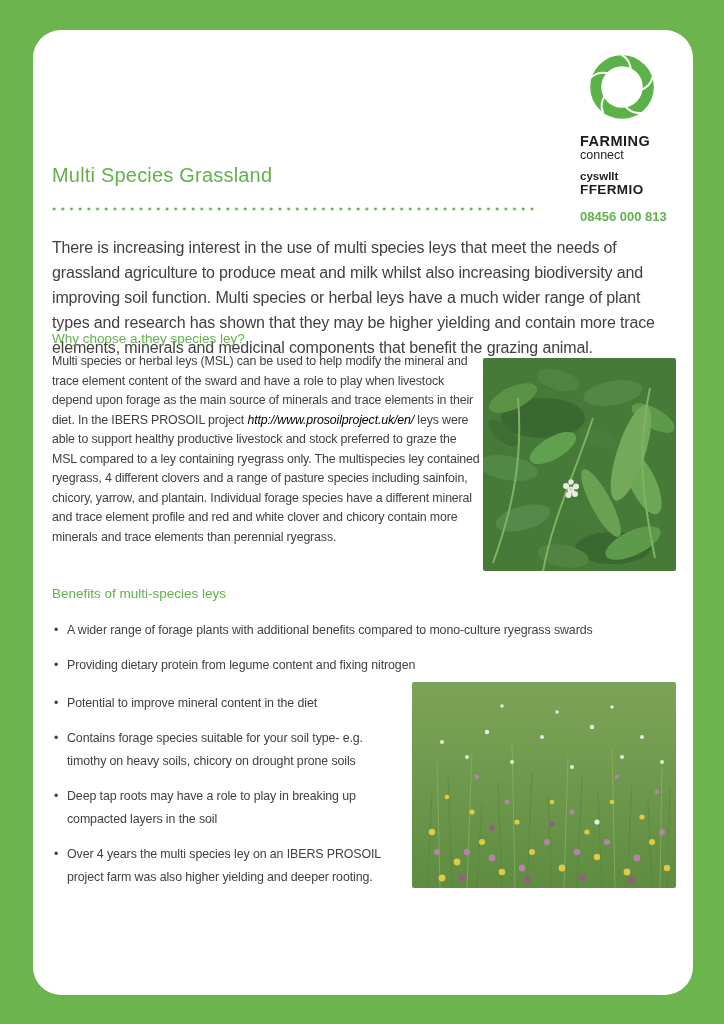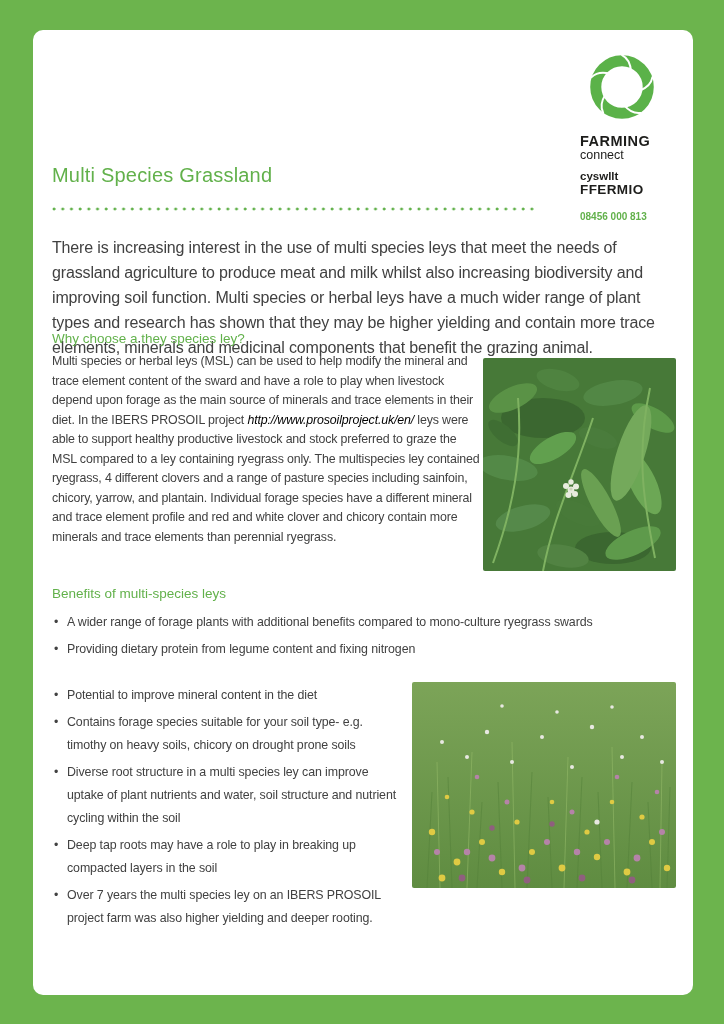--- a/index.html
+++ b/index.html
@@ -6,30 +6,30 @@
   body{
     width:724px;height:1024px;
     background:#6cb44d;
     font-family:"Liberation Sans",sans-serif;
     position:relative;
     -webkit-font-smoothing:antialiased;
   }
   .sheet{
     position:absolute;left:33px;top:30px;
     width:660px;height:965px;
-    background:#ffffff;border-radius:10px;
+    background:#ffffff;border-radius:28px;
   }
   
   .brand{position:absolute;top:16px;right:17px;width:96px;padding-left:3px;color:#1d1d1b}
   .swirl{display:block;margin:0 0 6px 1px;width:82px;height:82px}
   .brand-farming{font-size:14.5px;font-weight:bold;letter-spacing:.5px;line-height:15px}
   .brand-connect{font-size:12.5px;line-height:13px}
   .brand-cyswllt{font-size:11.5px;font-weight:bold;margin-top:8px;line-height:12px}
   .brand-ffermio{font-size:13.5px;font-weight:bold;letter-spacing:.4px;line-height:15px}
-  .brand-phone{font-size:10px;font-weight:bold;margin-top:13px;line-height:13px}
+  .brand-phone{font-size:13px;font-weight:bold;margin-top:13px;line-height:13px}
   
   .title{
     position:absolute;left:19px;top:134px;
     font-size:20px;font-weight:400;letter-spacing:.2px;
   }
   .dotted{
     position:absolute;left:19px;top:177px;width:482px;height:4px;
     background-image:radial-gradient(circle at 2px 2px, var(--green) 1.3px, transparent 1.7px);
     background-size:8.7px 4px;background-repeat:repeat-x;
   }
@@ -48,21 +48,21 @@
   .why-text{
     width:430px;margin:0;
     font-size:12.4px;line-height:19.5px;letter-spacing:-.15px;
   }
   .why-text .url{font-style:italic;color:#000000;text-decoration:none}
   .photo{border-radius:2px;overflow:hidden;flex-shrink:0;display:block}
   .photo1{width:193px;height:213px;margin-left:auto;margin-top:6px}
   .benefits-heading{top:556px}
   ul.blist{list-style:none;margin:0;padding:0}
   ul.blist li{
-    position:relative;padding-left:15px;margin:4px 0 2px 0;
+    position:relative;padding-left:15px;margin:12px 0 2px 0;
     font-size:12.4px;line-height:23px;letter-spacing:-.1px;color:#414141;
   }
   ul.blist li::before{content:"\2022";position:absolute;left:2px;color:#414141}
   .benefits-full{position:absolute;left:19px;top:577px;width:624px}
   .benefits-row{position:absolute;left:19px;top:650px;width:624px;display:flex}
   .benefits-side{width:348px}
   .photo2{width:264px;height:206px;margin-left:auto;margin-top:2px}
   .green-text{color:var(--green)}
   :root{--green:#62b14b}
 </style>
@@ -138,23 +138,22 @@
 
   <ul class="blist benefits-full">
     <li>A wider range of forage plants with additional benefits compared to mono-culture ryegrass swards</li>
     <li>Providing dietary protein from legume content and fixing nitrogen</li>
   </ul>
 
   <div class="benefits-row">
     <ul class="blist benefits-side">
       <li>Potential to improve mineral content in the diet</li>
       <li>Contains forage species suitable for your soil type- e.g. timothy on heavy soils, chicory on drought prone soils</li>
-      <li>Diverse root structure in a multi species ley can improve uptake of plant nutrients and water, soil structure and nutrient cycling within the soil</li>
       <li>Deep tap roots may have a role to play in breaking up compacted layers in the soil</li>
-      <li>Over 7 years the multi species ley on an IBERS PROSOIL project farm was also higher yielding and deeper rooting.</li>
+      <li>Over 4 years the multi species ley on an IBERS PROSOIL project farm was also higher yielding and deeper rooting.</li>
     </ul>
 
     <svg class="photo photo2" viewBox="0 0 264 206" preserveAspectRatio="none">
       <defs>
         <linearGradient id="meadow" x1="0" y1="0" x2="0" y2="1">
           <stop offset="0" stop-color="#7ca458"></stop>
           <stop offset="1" stop-color="#5f8c41"></stop>
         </linearGradient>
       </defs>
       <rect width="264" height="206" fill="url(#meadow)"></rect>

